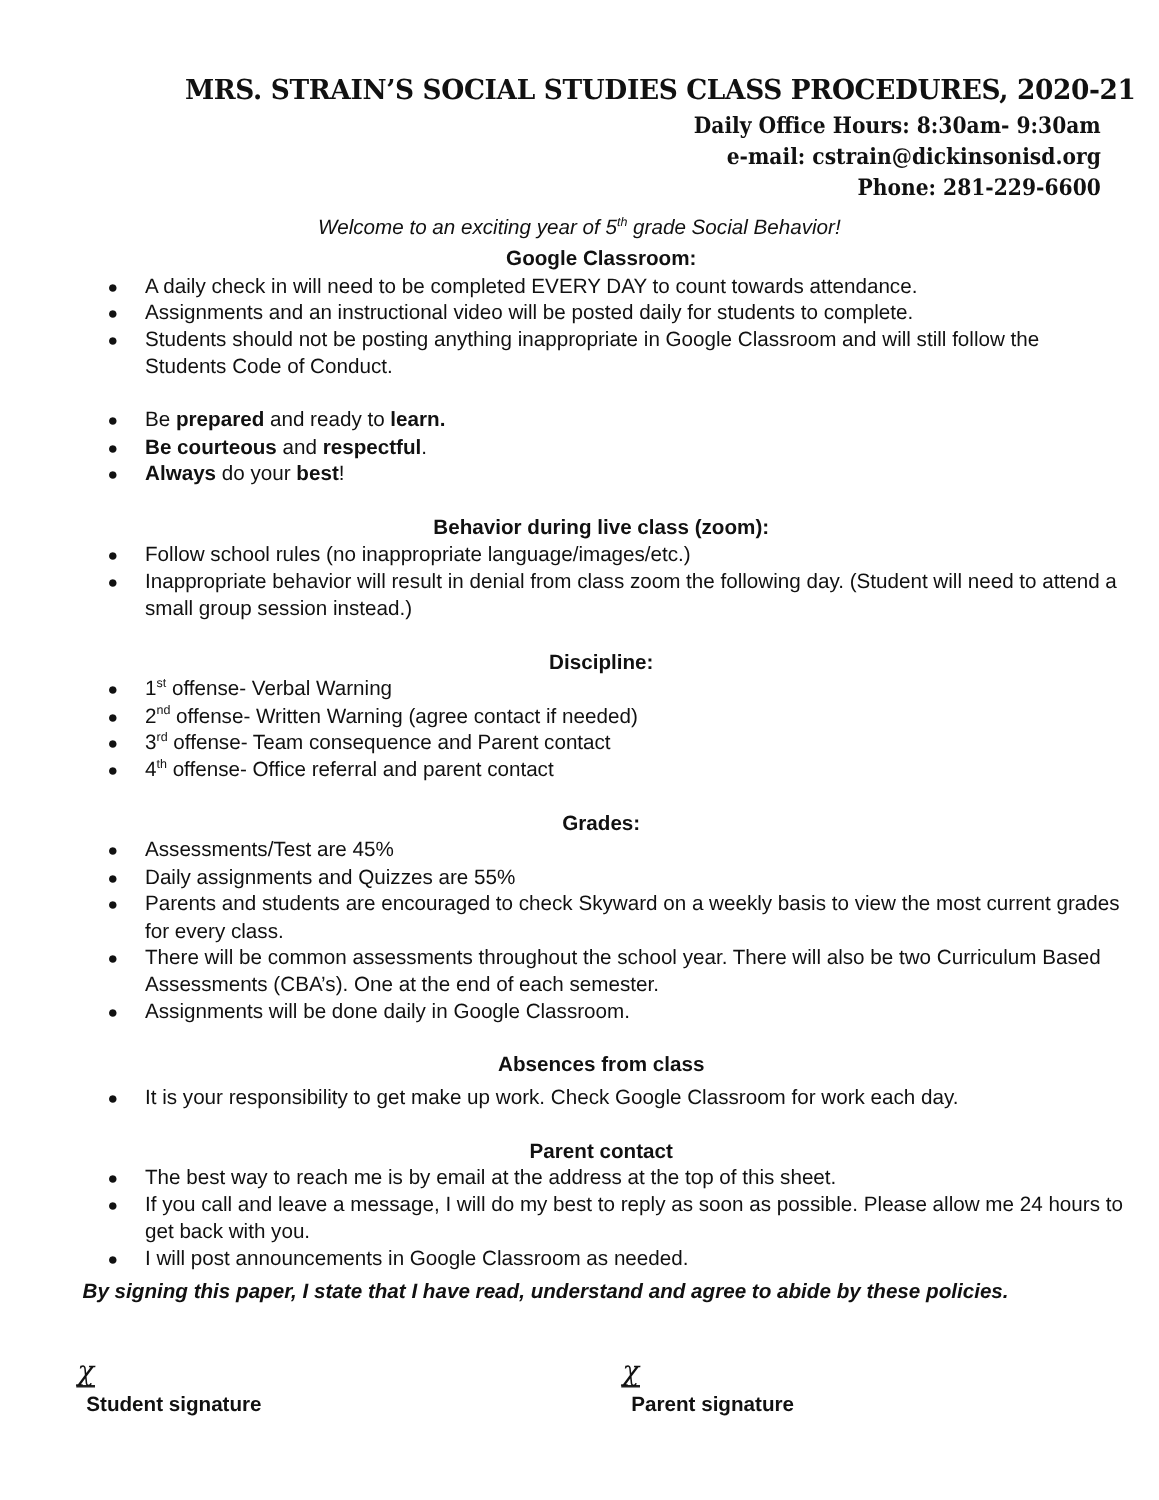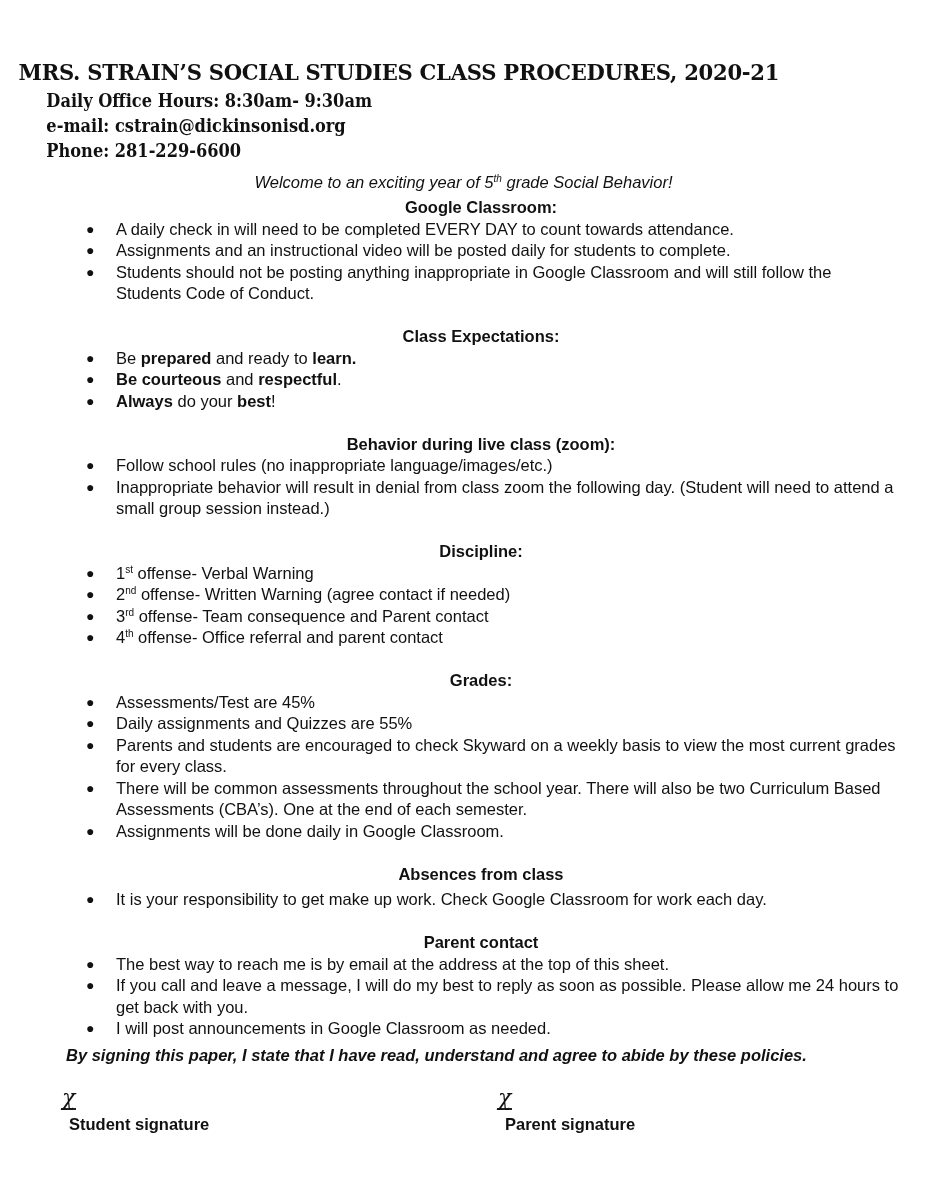--- a/index.html
+++ b/index.html
@@ -20,21 +20,21 @@
       left: 0;
       top: 0;
       width: 927px;
       height: 1200px;
     }
     .header {
       position: absolute;
       left: 0;
       top: 56px;
       width: 927px;
-      text-align: left;
+      text-align: right;
       font-family: "DejaVu Serif", serif;
     }
     .title {
       font-size: 22px;
       font-weight: bold;
       letter-spacing: -0.3px;
       line-height: 32px;
       margin: 0;
       transform: scaleX(0.96);
     }
@@ -130,21 +130,20 @@
     <div class="section">
       <p class="section-title">Google Classroom:</p>
       <ul>
         <li><span class="bullet">●</span><span>A daily check in will need to be completed EVERY DAY to count towards attendance.</span></li>
         <li><span class="bullet">●</span><span>Assignments and an instructional video will be posted daily for students to complete.</span></li>
         <li><span class="bullet">●</span><span>Students should not be posting anything inappropriate in Google Classroom and will still follow the Students Code of Conduct.</span></li>
       </ul>
     </div>
 
     <div class="section">
-      <p class="section-title">Class Expectations:</p>
       <ul>
         <li><span class="bullet">●</span><span>Be </span><b>prepared</b><span> and ready to </span><b>learn.</b></li>
         <li><span class="bullet">●</span><b>Be courteous</b><span> and </span><b>respectful</b><span>.</span></li>
         <li><span class="bullet">●</span><b>Always</b><span> do your </span><b>best</b><span>!</span></li>
       </ul>
     </div>
 
     <div class="section">
       <p class="section-title">Behavior during live class (zoom):</p>
       <ul>

